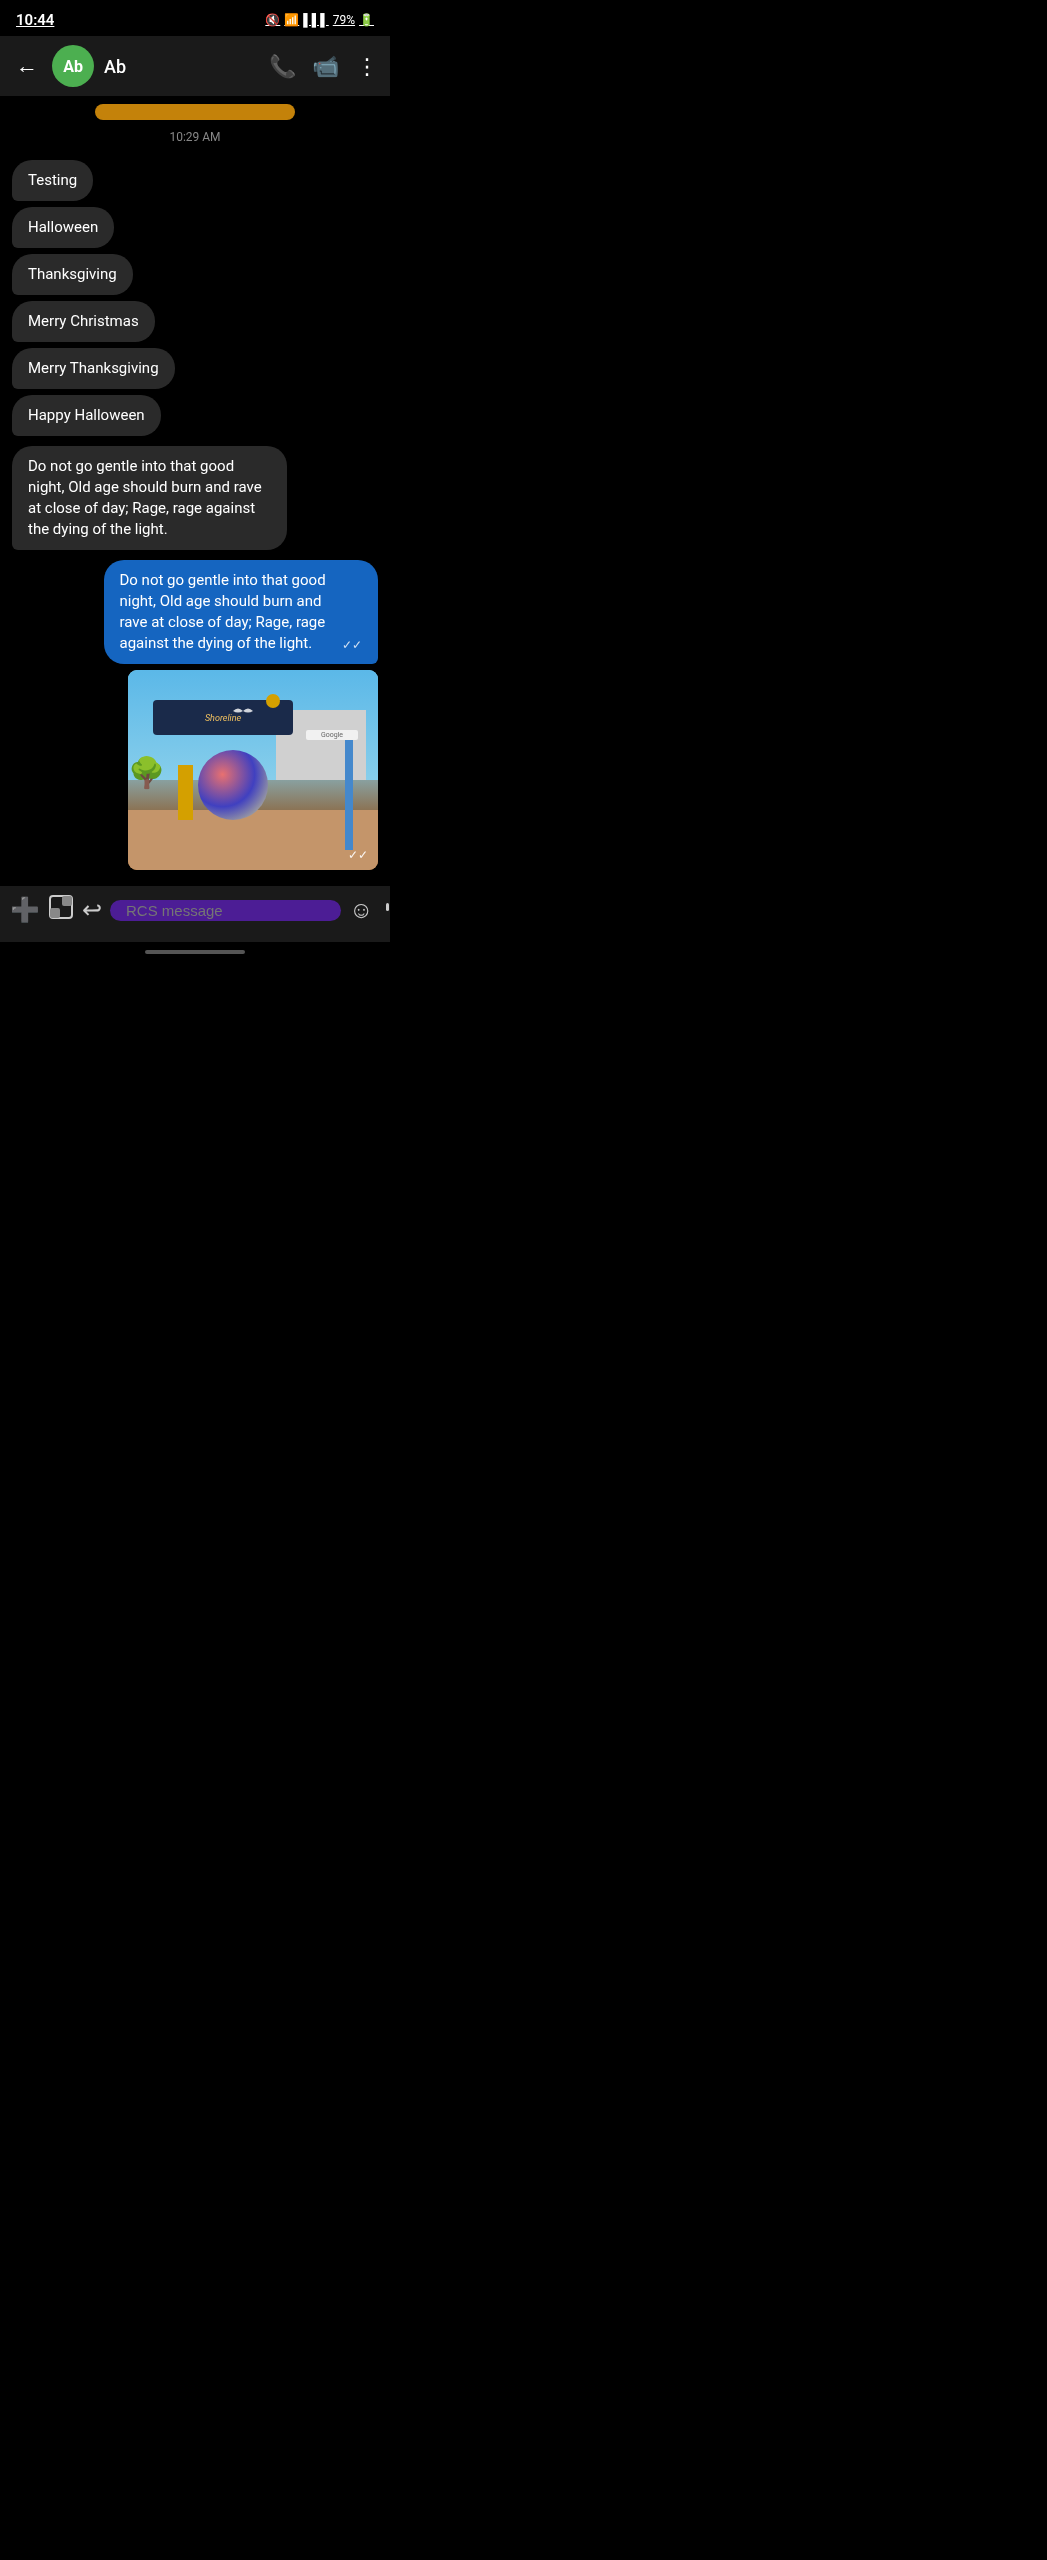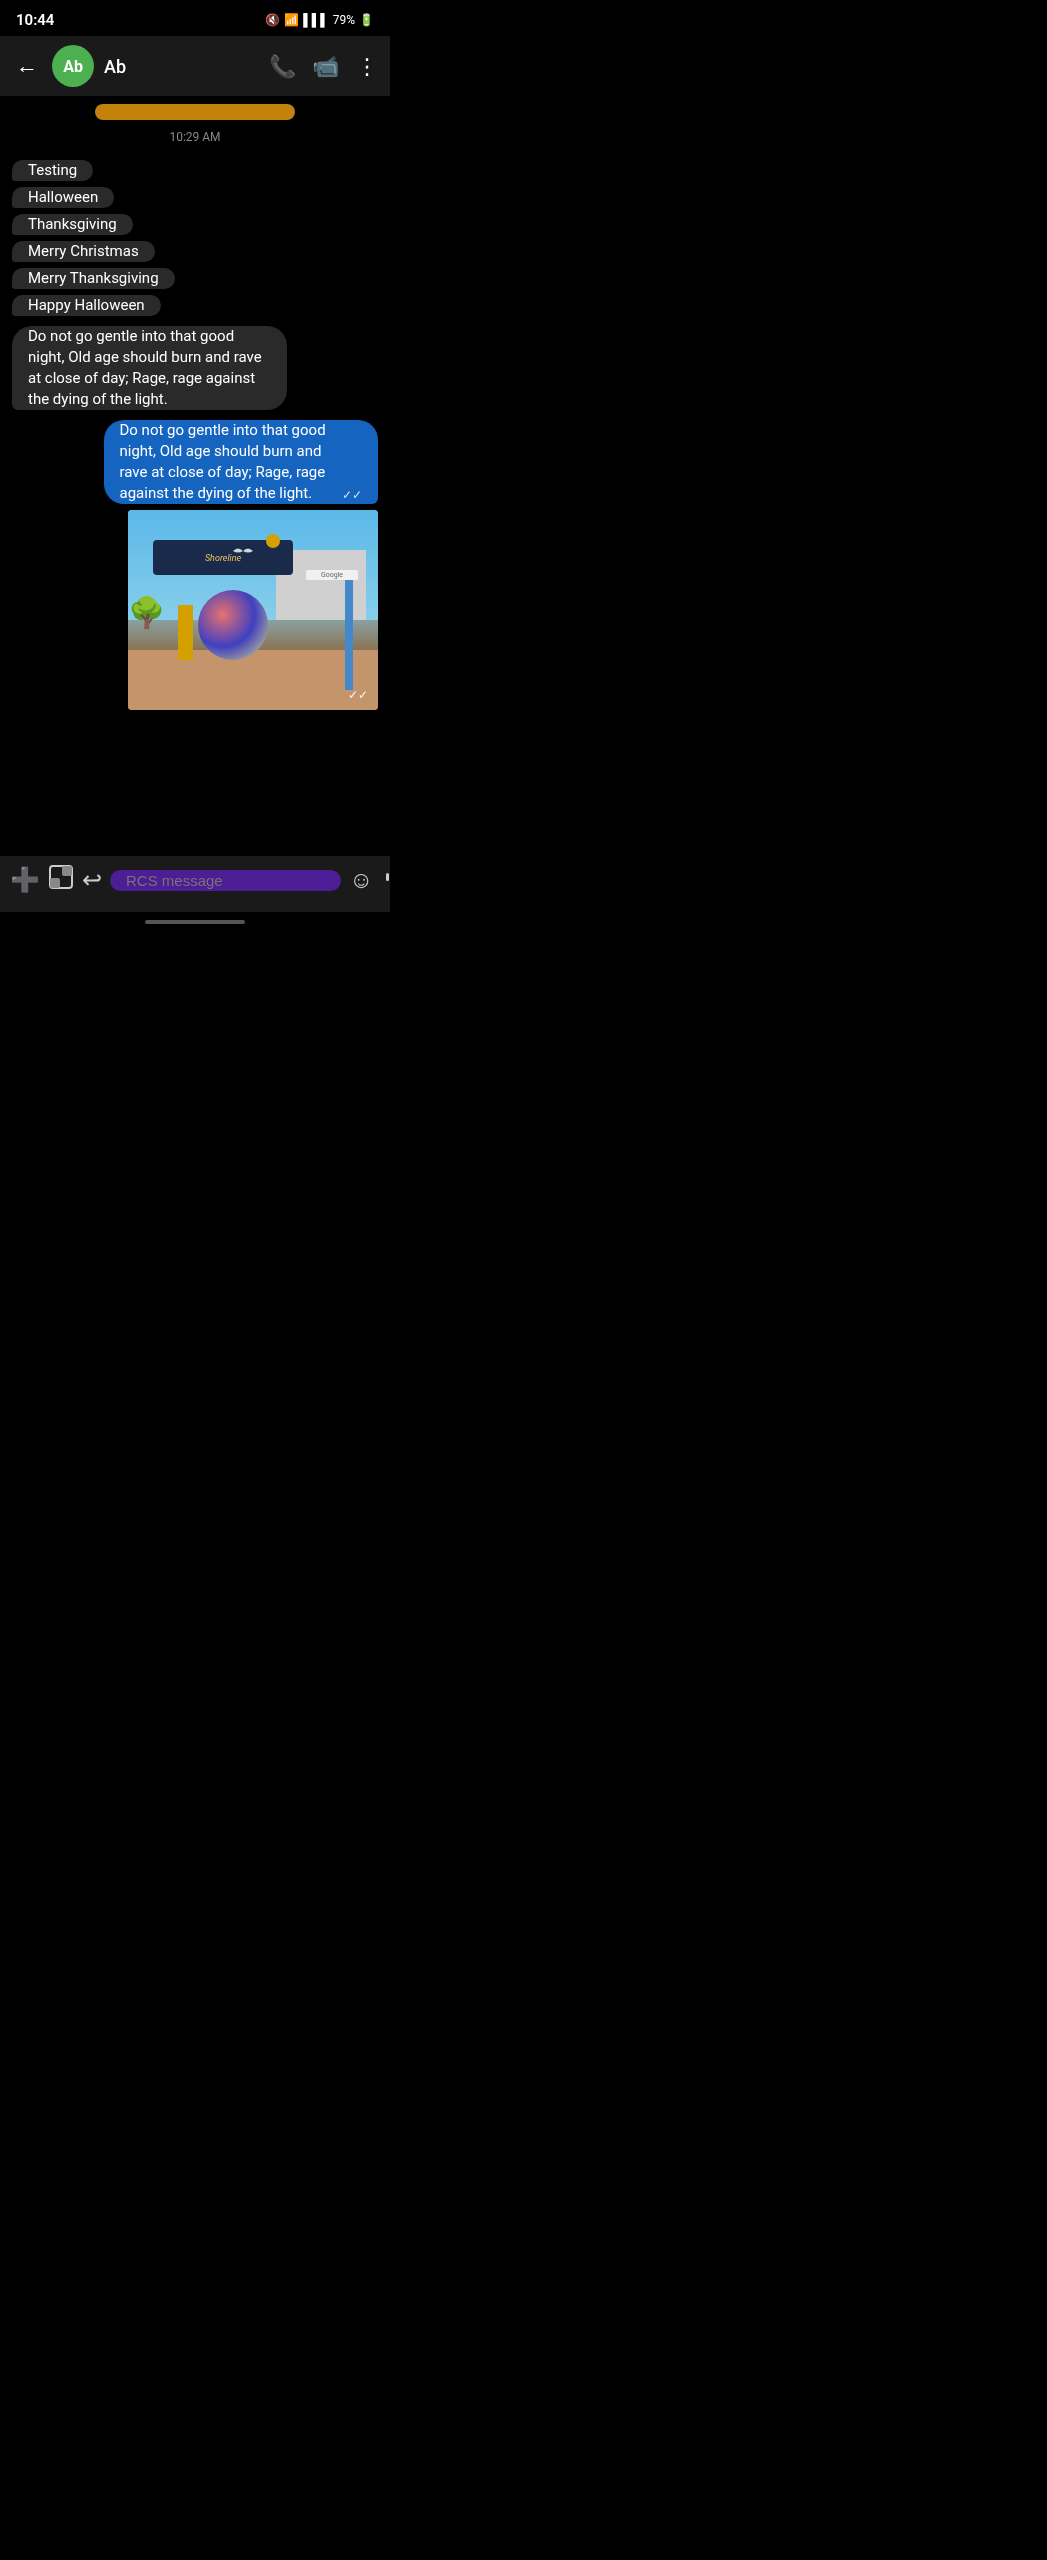--- a/index.html
+++ b/index.html
@@ -15,20 +15,21 @@
     }
 
     
     .status-bar {
       display: flex;
       justify-content: space-between;
       align-items: center;
       padding: 8px 16px 4px;
       background: #000;
       height: 36px;
+      text-decoration: underline;
     }
     .status-time {
       font-size: 15px;
       font-weight: 600;
       color: #fff;
     }
     .status-icons {
       display: flex;
       align-items: center;
       gap: 4px;
@@ -103,21 +104,21 @@
     }
     .bubble-row.received {
       justify-content: flex-start;
     }
     .bubble-row.sent {
       justify-content: flex-end;
     }
 
     .bubble {
       border-radius: 20px;
-      padding: 0 16px;
+      padding: 10px 16px;
       max-width: 75%;
       font-size: 15px;
       line-height: 1.4;
       word-wrap: break-word;
     }
     .bubble.received {
       background: #2a2a2a;
       color: #fff;
       border-bottom-left-radius: 6px;
     }
@@ -142,21 +143,21 @@
     }
 
     
     .image-bubble {
       margin-bottom: 8px;
       display: flex;
       justify-content: flex-end;
     }
     .image-container {
       width: 250px;
-      border-radius: 4px;
+      border-radius: 9px;
       overflow: hidden;
       position: relative;
     }
     .image-container .img-scene {
       width: 100%;
       height: 200px;
       background: linear-gradient(180deg, #87ceeb 0%, #87ceeb 40%, #8b7355 70%, #cd853f 100%);
       position: relative;
       overflow: hidden;
     }

